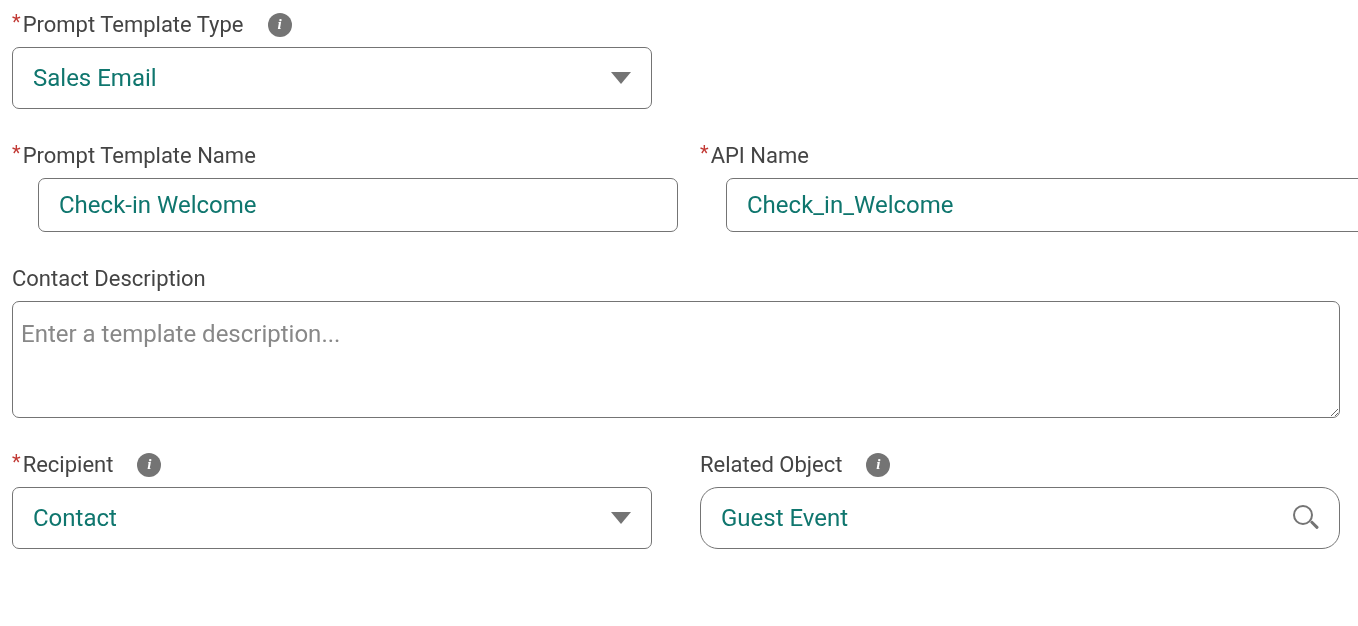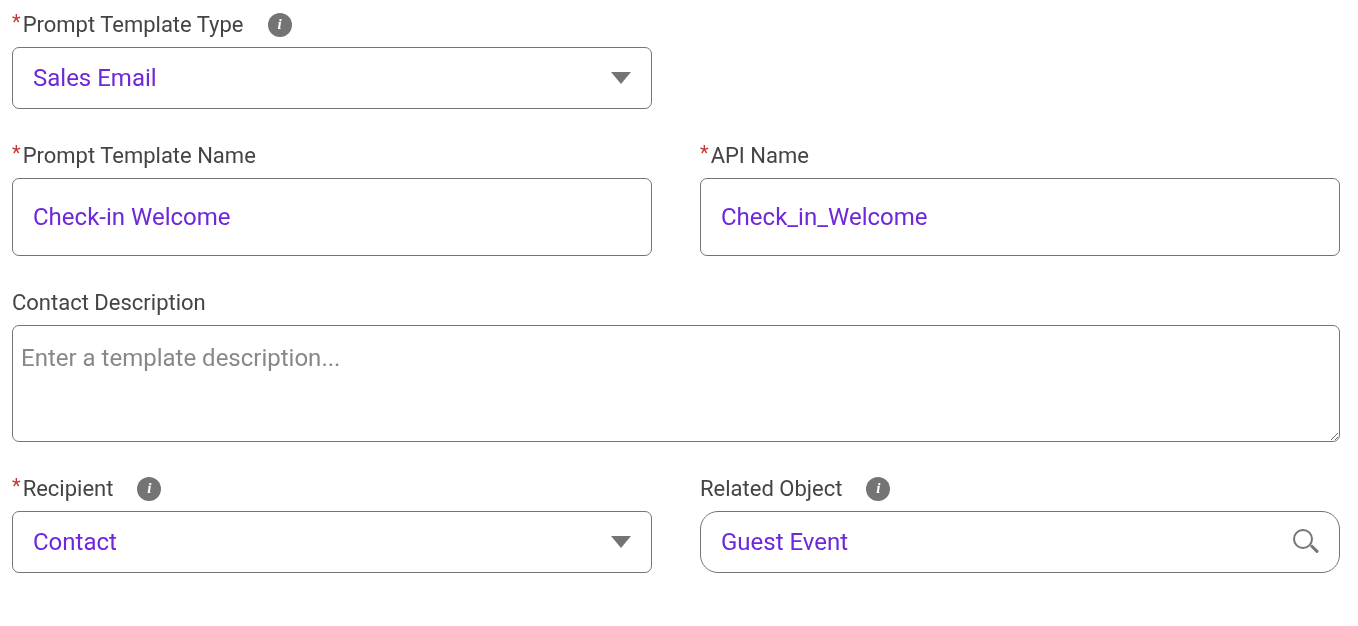--- a/index.html
+++ b/index.html
@@ -63,26 +63,27 @@
       font-weight: bold;
       font-size: 15px;
       flex-shrink: 0;
     }
     .input, .select, .textarea, .lookup {
       width: 100%;
       border: 1px solid #747474;
       border-radius: 7px;
       background: #ffffff;
       font-size: 24px;
-      color: #6d28d9;
+      color: #0f766e;
       font-family: inherit;
     }
     .input {
-      height: 78px;
+      height: 54px;
       padding: 0 20px;
+      margin-left: 26px;
     }
     .select {
       height: 62px;
       padding: 0 20px;
       display: flex;
       align-items: center;
       justify-content: space-between;
       cursor: pointer;
     }
     .select-value {

